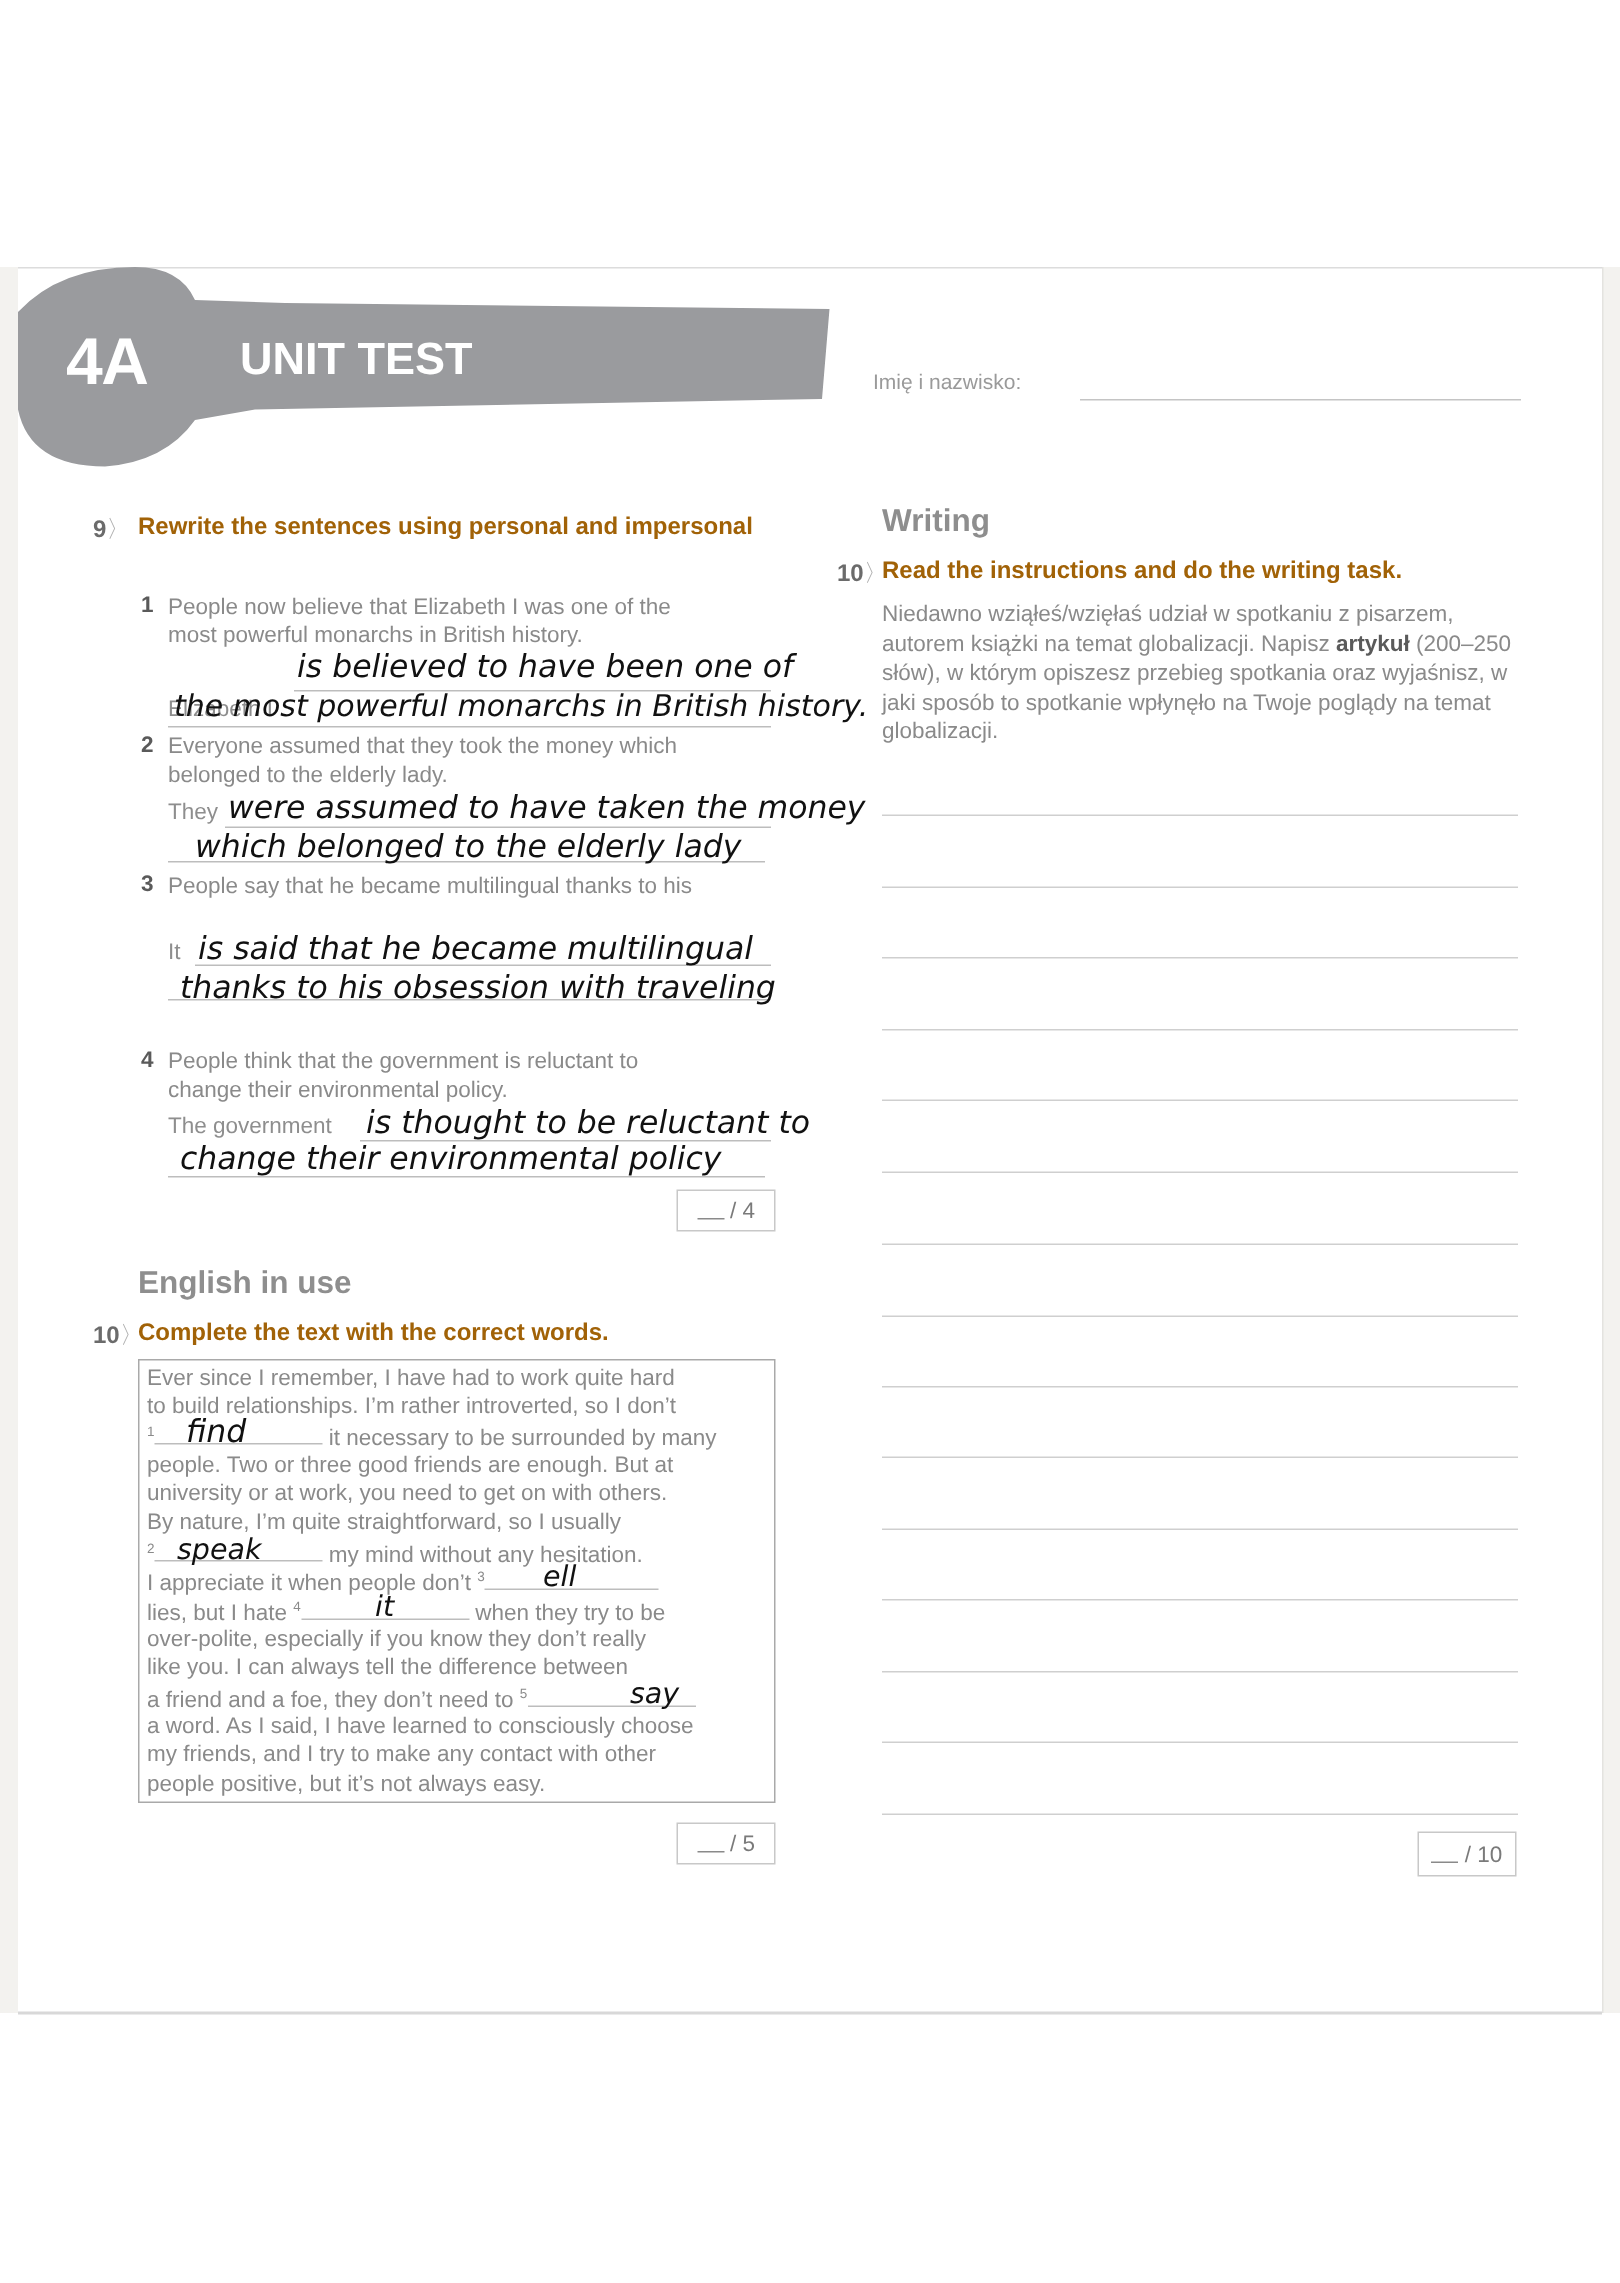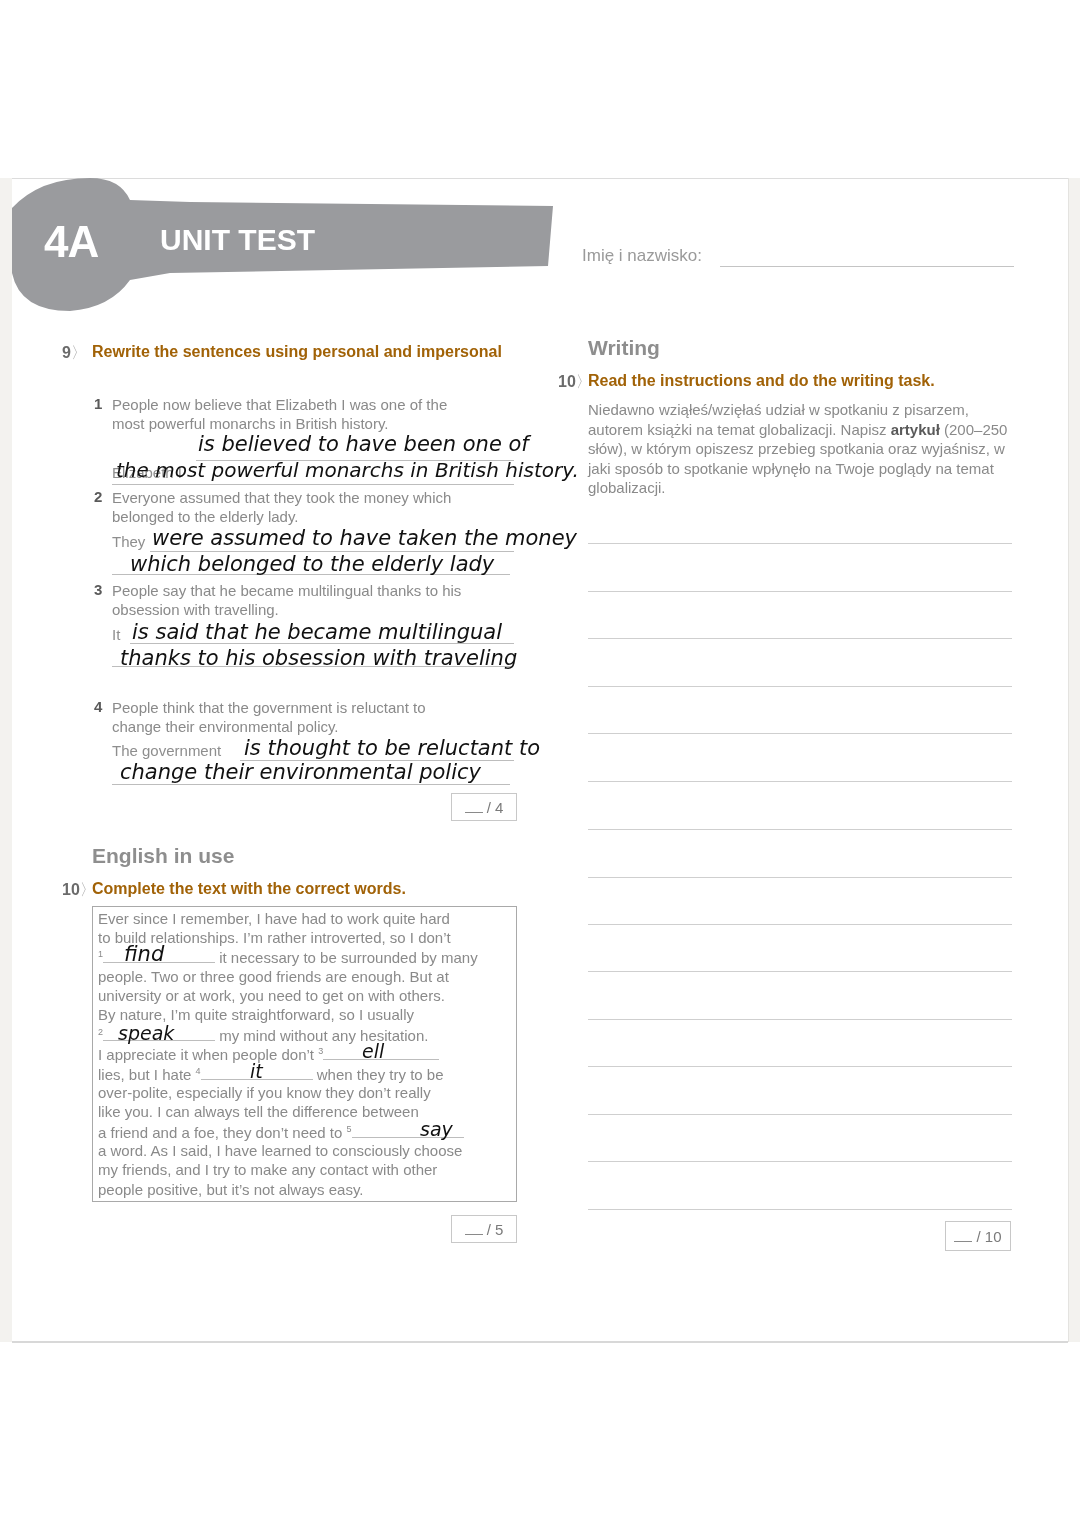--- a/index.html
+++ b/index.html
@@ -4,21 +4,21 @@
   <style>
     html, body { margin: 0; padding: 0; background: #ffffff; }
     body { width: 1080px; height: 1522px; position: relative; overflow: hidden; font-family: "Liberation Sans", sans-serif; }
     .page { position: absolute; left: 12px; top: 178px; width: 1056px; height: 1162px; background: #ffffff; border-top: 1px solid #dcdcdc; border-bottom: 2px solid #d8d8d8; }
     .page-edge-left { position: absolute; left: 0; top: 178px; width: 12px; height: 1164px; background: #f3f2ef; border-right: 1px solid #e4e3e0; }
     .page-edge-right { position: absolute; left: 1068px; top: 178px; width: 12px; height: 1164px; background: #f3f2ef; border-left: 1px solid #e4e3e0; }
 
     .header-banner { position: absolute; left: 0; top: 0; width: 560px; height: 135px; }
     .unit-code { position: absolute; left: 44px; top: 217px; font-size: 44px; font-weight: bold; color: #ffffff; letter-spacing: -1px; }
     .unit-title { position: absolute; left: 160px; top: 223px; font-size: 30px; font-weight: bold; color: #ffffff; }
-    .name-label { position: absolute; left: 582px; top: 246px; font-size: 17px; color: #9a9a9a; }
+    .name-label { position: absolute; left: 582px; top: 246px; font-size: 14px; color: #9a9a9a; }
     .name-line { position: absolute; left: 720px; top: 266px; width: 294px; height: 0; border-bottom: 1.5px solid #c4c4c4; }
 
     .ex-num { position: absolute; font-size: 16px; font-weight: bold; color: #6b6b6b; }
     .chev { color: #b0b0b0; font-weight: normal; }
     .ex-title { position: absolute; font-size: 16px; font-weight: bold; color: #a16207; line-height: 20px; }
     .section-title { position: absolute; font-size: 21px; font-weight: bold; color: #8e8e8e; }
 
     .item-num { position: absolute; font-size: 15px; font-weight: bold; color: #5a5a5a; }
     .item-text { position: absolute; font-size: 15px; color: #8a8a8a; line-height: 19px; }
     .prompt { position: absolute; font-size: 15px; color: #8e8e8e; }
@@ -75,21 +75,20 @@
 </div>
 <div class="prompt" style="left:112px; top:533px;">They</div>
 <div class="ans-line" style="left:150px; top:551px; width:364px;"></div>
 <div class="ans-line" style="left:112px; top:574px; width:398px;"></div>
 <div class="hand" style="left:152px; top:526px;">were assumed to have taken the money</div>
 <div class="hand" style="left:130px; top:552px;">which belonged to the elderly lady</div>
 
 <div class="item-num" style="left:94px; top:581px;">3</div>
 <div class="item-text" style="left:112px; top:581px;">
   <div>People say that he became multilingual thanks to his</div>
-  <div>obsession with travelling.</div>
 </div>
 <div class="prompt" style="left:112px; top:626px;">It</div>
 <div class="ans-line" style="left:130px; top:643px; width:384px;"></div>
 <div class="ans-line" style="left:112px; top:666px; width:400px;"></div>
 <div class="hand" style="left:132px; top:620px;">is said that he became multilingual</div>
 <div class="hand" style="left:120px; top:646px;">thanks to his obsession with traveling</div>
 
 <div class="item-num" style="left:94px; top:698px;">4</div>
 <div class="item-text" style="left:112px; top:698px;">
   <div>People think that the government is reluctant to</div>

